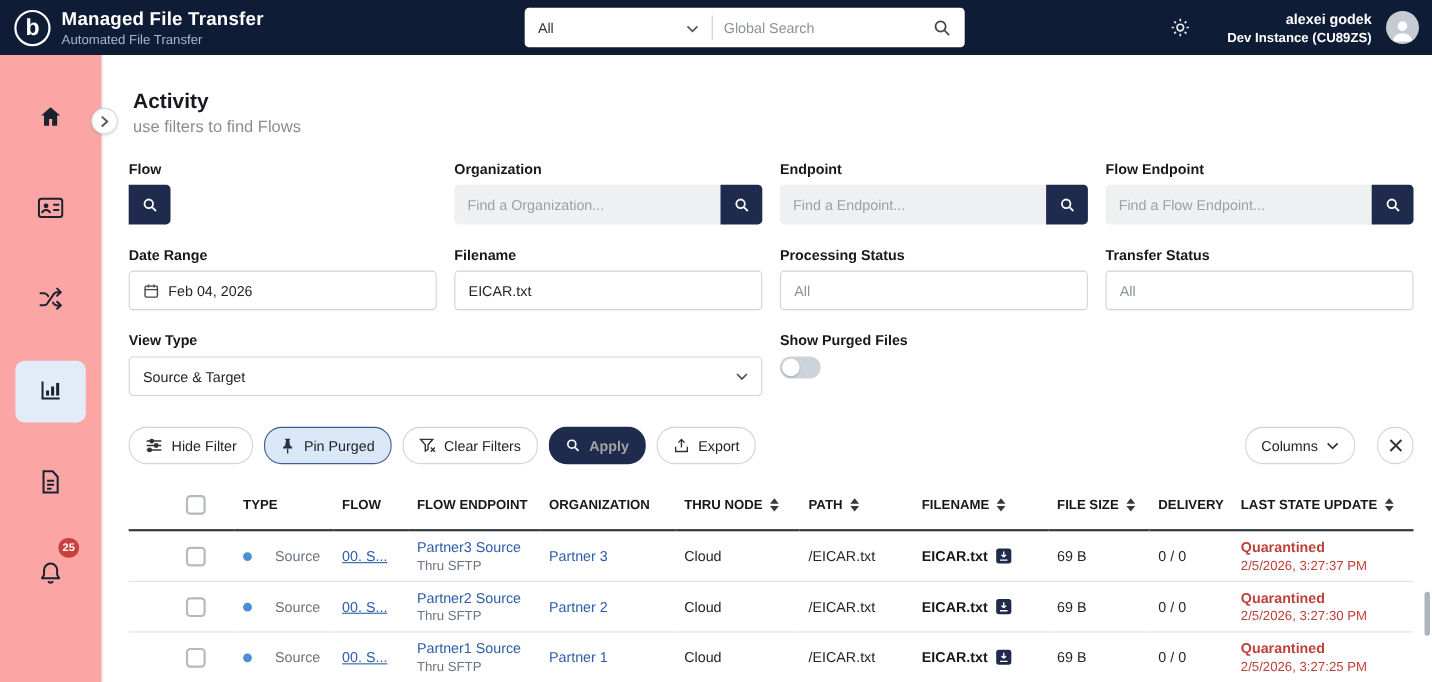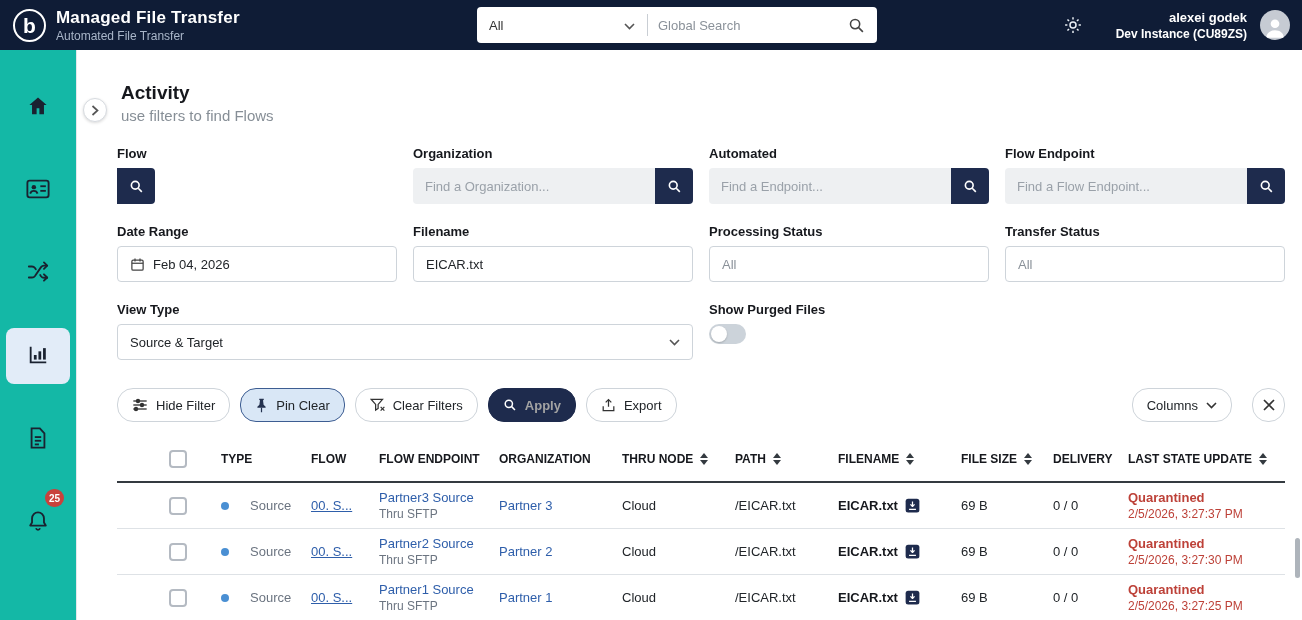--- a/index.html
+++ b/index.html
@@ -20,21 +20,21 @@
   .gs-input::placeholder { color:#8a9199; }
   .gs-icon { padding:0 12px 0 4px; display:flex; align-items:center; cursor:pointer; }
   .top-right { position:absolute; right:12px; top:0; height:50px; display:flex; align-items:center; }
   .sun-btn { margin-right:34px; display:flex; cursor:pointer; }
   .user-block { text-align:right; margin-right:13px; }
   .user-name { font-size:13px; font-weight:bold; }
   .user-instance { font-size:12px; font-weight:bold; margin-top:2px; }
   .avatar { width:30px; height:30px; border-radius:50%; background:#c6cbd3; display:flex; align-items:flex-end; justify-content:center; overflow:hidden; cursor:pointer; }
 
   
-  .sidebar { position:absolute; left:0; top:50px; bottom:0; width:77px; background:#14b8a6; border-right:1px solid #e4e7eb; display:flex; flex-direction:column; align-items:center; padding-top:29px; }
+  .sidebar { position:absolute; left:0; top:50px; bottom:0; width:93px; background:#fca5a5; border-right:1px solid #e4e7eb; display:flex; flex-direction:column; align-items:center; padding-top:29px; }
   .nav-item { width:64px; height:56px; border-radius:8px; display:flex; align-items:center; justify-content:center; cursor:pointer; margin-bottom:27px; position:relative; }
   .nav-item.active { background:var(--sidebar-active,#e2ecf8); }
   .nav-badge { position:absolute; top:-5px; right:6px; min-width:19px; height:18px; padding:0 4px; background:var(--badge,#c9413c); color:#fff; font-size:10px; font-weight:bold; border-radius:10px; display:flex; align-items:center; justify-content:center; }
   .collapse-toggle { position:absolute; left:83px; top:98px; width:24px; height:24px; border-radius:50%; background:#fff; border:1px solid #d7dbe0; box-shadow:0 1px 3px rgba(0,0,0,.15); display:flex; align-items:center; justify-content:center; cursor:pointer; z-index:5; }
 
   
   .content { position:absolute; left:94px; top:50px; right:0; bottom:0; background:#fff; overflow:hidden; }
   .page-head { margin:32px 0 0 27px; }
   .page-title { font-size:19px; font-weight:bold; color:#16181d; }
   .page-sub { font-size:15px; color:#868e96; margin-top:3px; }
@@ -238,21 +238,21 @@
           <input placeholder="Find a Organization..." style="">
           <button class="sg-btn">
             <svg width="15" height="15" viewBox="0 0 24 24" fill="none" stroke="#fff" stroke-width="2.6">
                 <circle cx="10" cy="10" r="6.2"></circle>
                 <line x1="14.8" y1="14.8" x2="20.5" y2="20.5"></line>
               </svg>
           </button>
         </div>
       </div>
       <div class="field">
-        <label>Automated</label>
+        <label>Endpoint</label>
         <div class="search-group">
           <input placeholder="Find a Endpoint..." style="">
           <button class="sg-btn">
             <svg width="15" height="15" viewBox="0 0 24 24" fill="none" stroke="#fff" stroke-width="2.6">
                 <circle cx="10" cy="10" r="6.2"></circle>
                 <line x1="14.8" y1="14.8" x2="20.5" y2="20.5"></line>
               </svg>
           </button>
         </div>
       </div>
@@ -325,21 +325,21 @@
             <line x1="2" y1="16" x2="22" y2="16"></line>
             <circle cx="6" cy="16" r="2.3"></circle>
           </svg>
         <span>Hide Filter</span>
       </button>
       <button class="btn btn-pin">
         <svg width="13" height="15" viewBox="0 0 16 20" fill="#24324f">
             <path d="M5 1h6v1.5l-1 .5.8 6 2.7 2.5V13H2.5v-1.5L5.2 9 6 3l-1-.5z"></path>
             <rect x="7.2" y="13" width="1.6" height="6"></rect>
           </svg>
-        <span>Pin Clear</span>
+        <span>Pin Purged</span>
       </button>
       <button class="btn">
         <svg width="15" height="14" viewBox="0 0 24 22" fill="none" stroke="#333" stroke-width="2">
             <path d="M2 2h18l-7 8v6.5l-4 2.5V10z"></path>
             <line x1="17" y1="14" x2="23" y2="20"></line>
             <line x1="23" y1="14" x2="17" y2="20"></line>
           </svg>
         <span>Clear Filters</span>
       </button>
       <button class="btn btn-apply">

